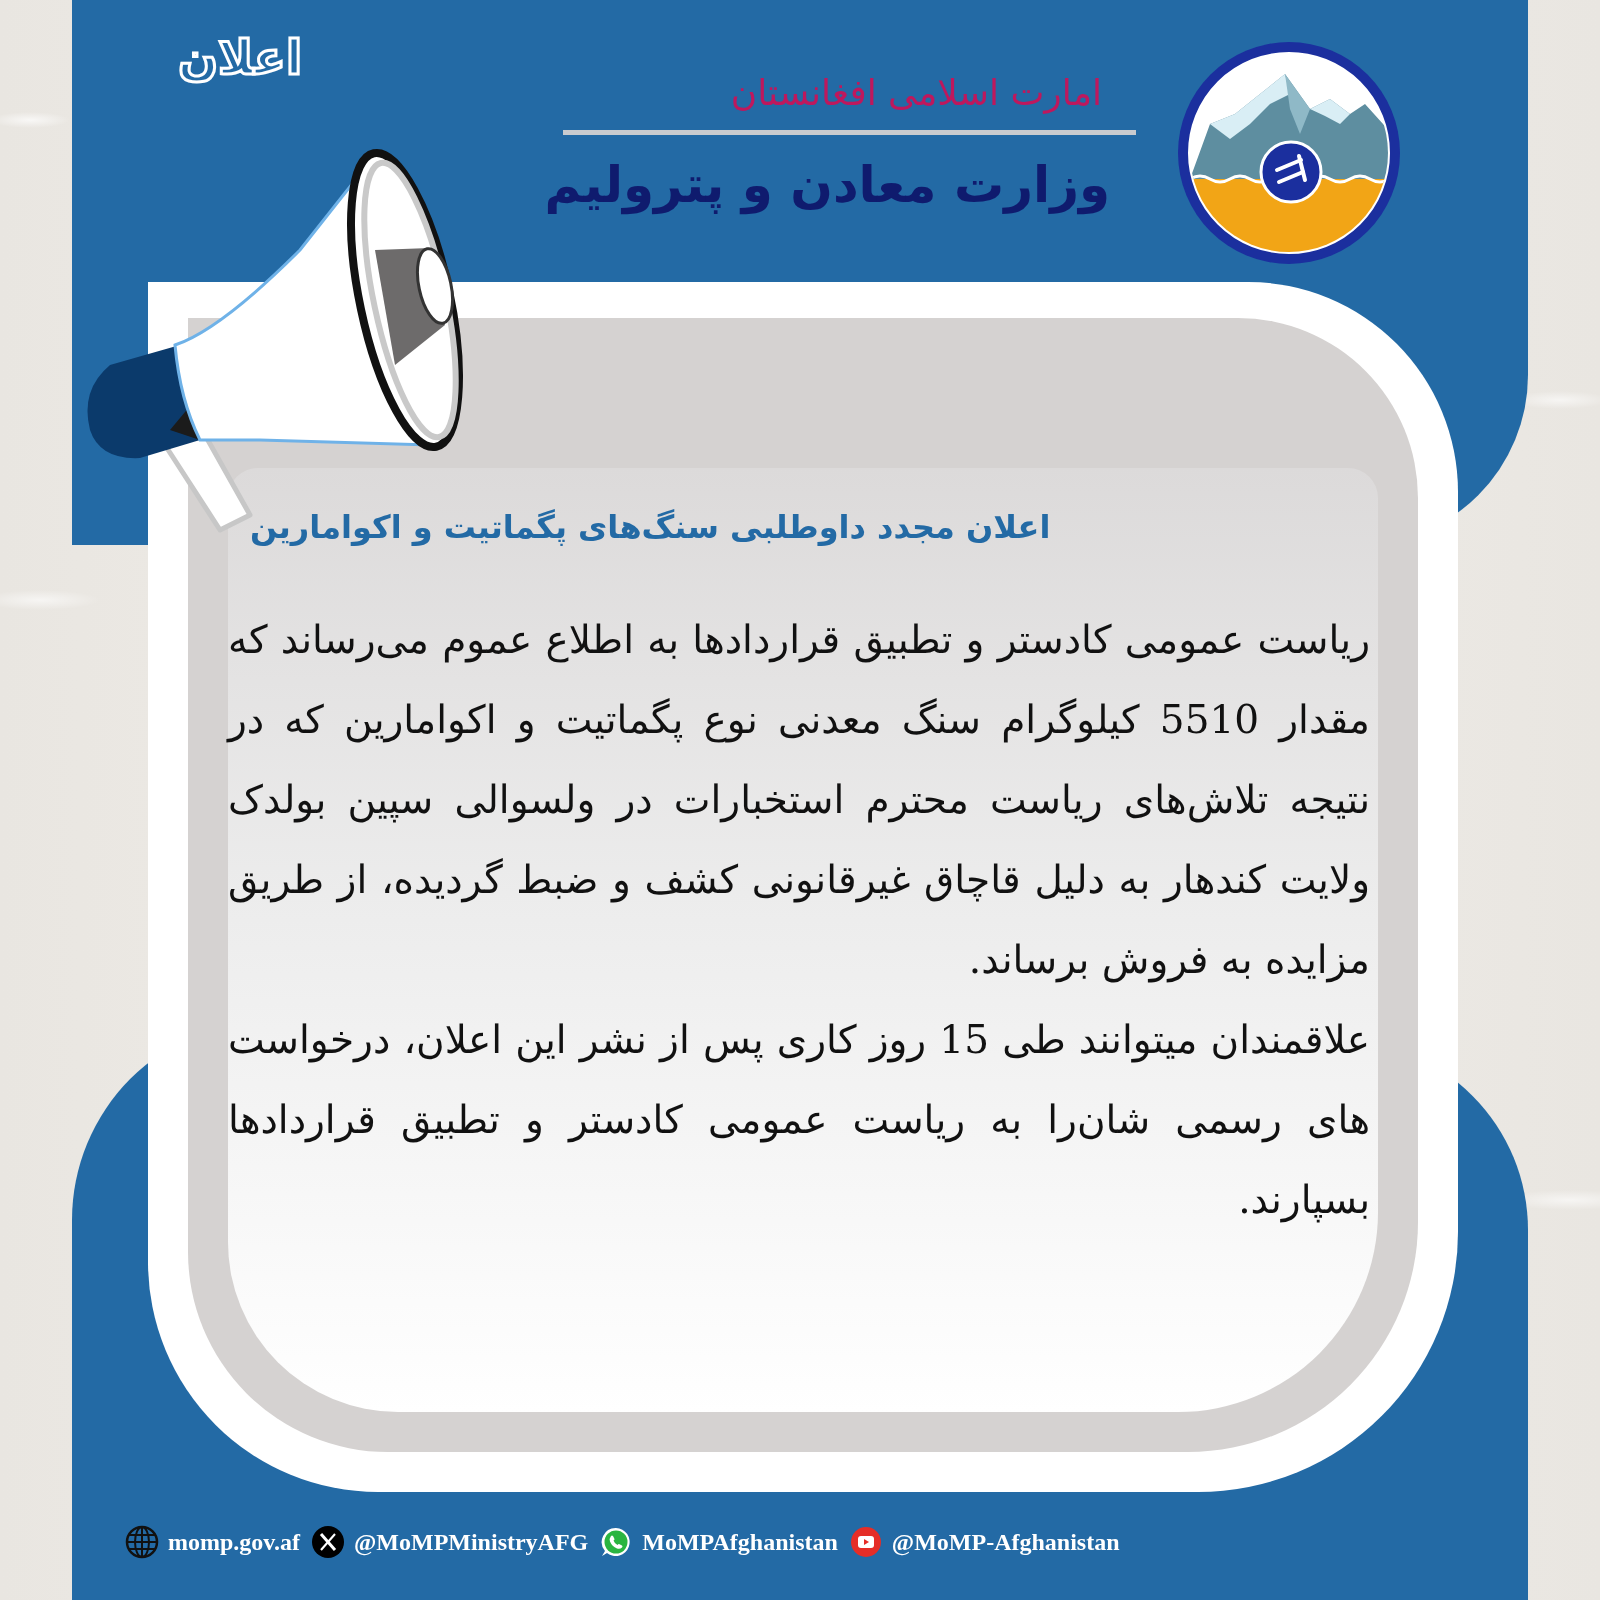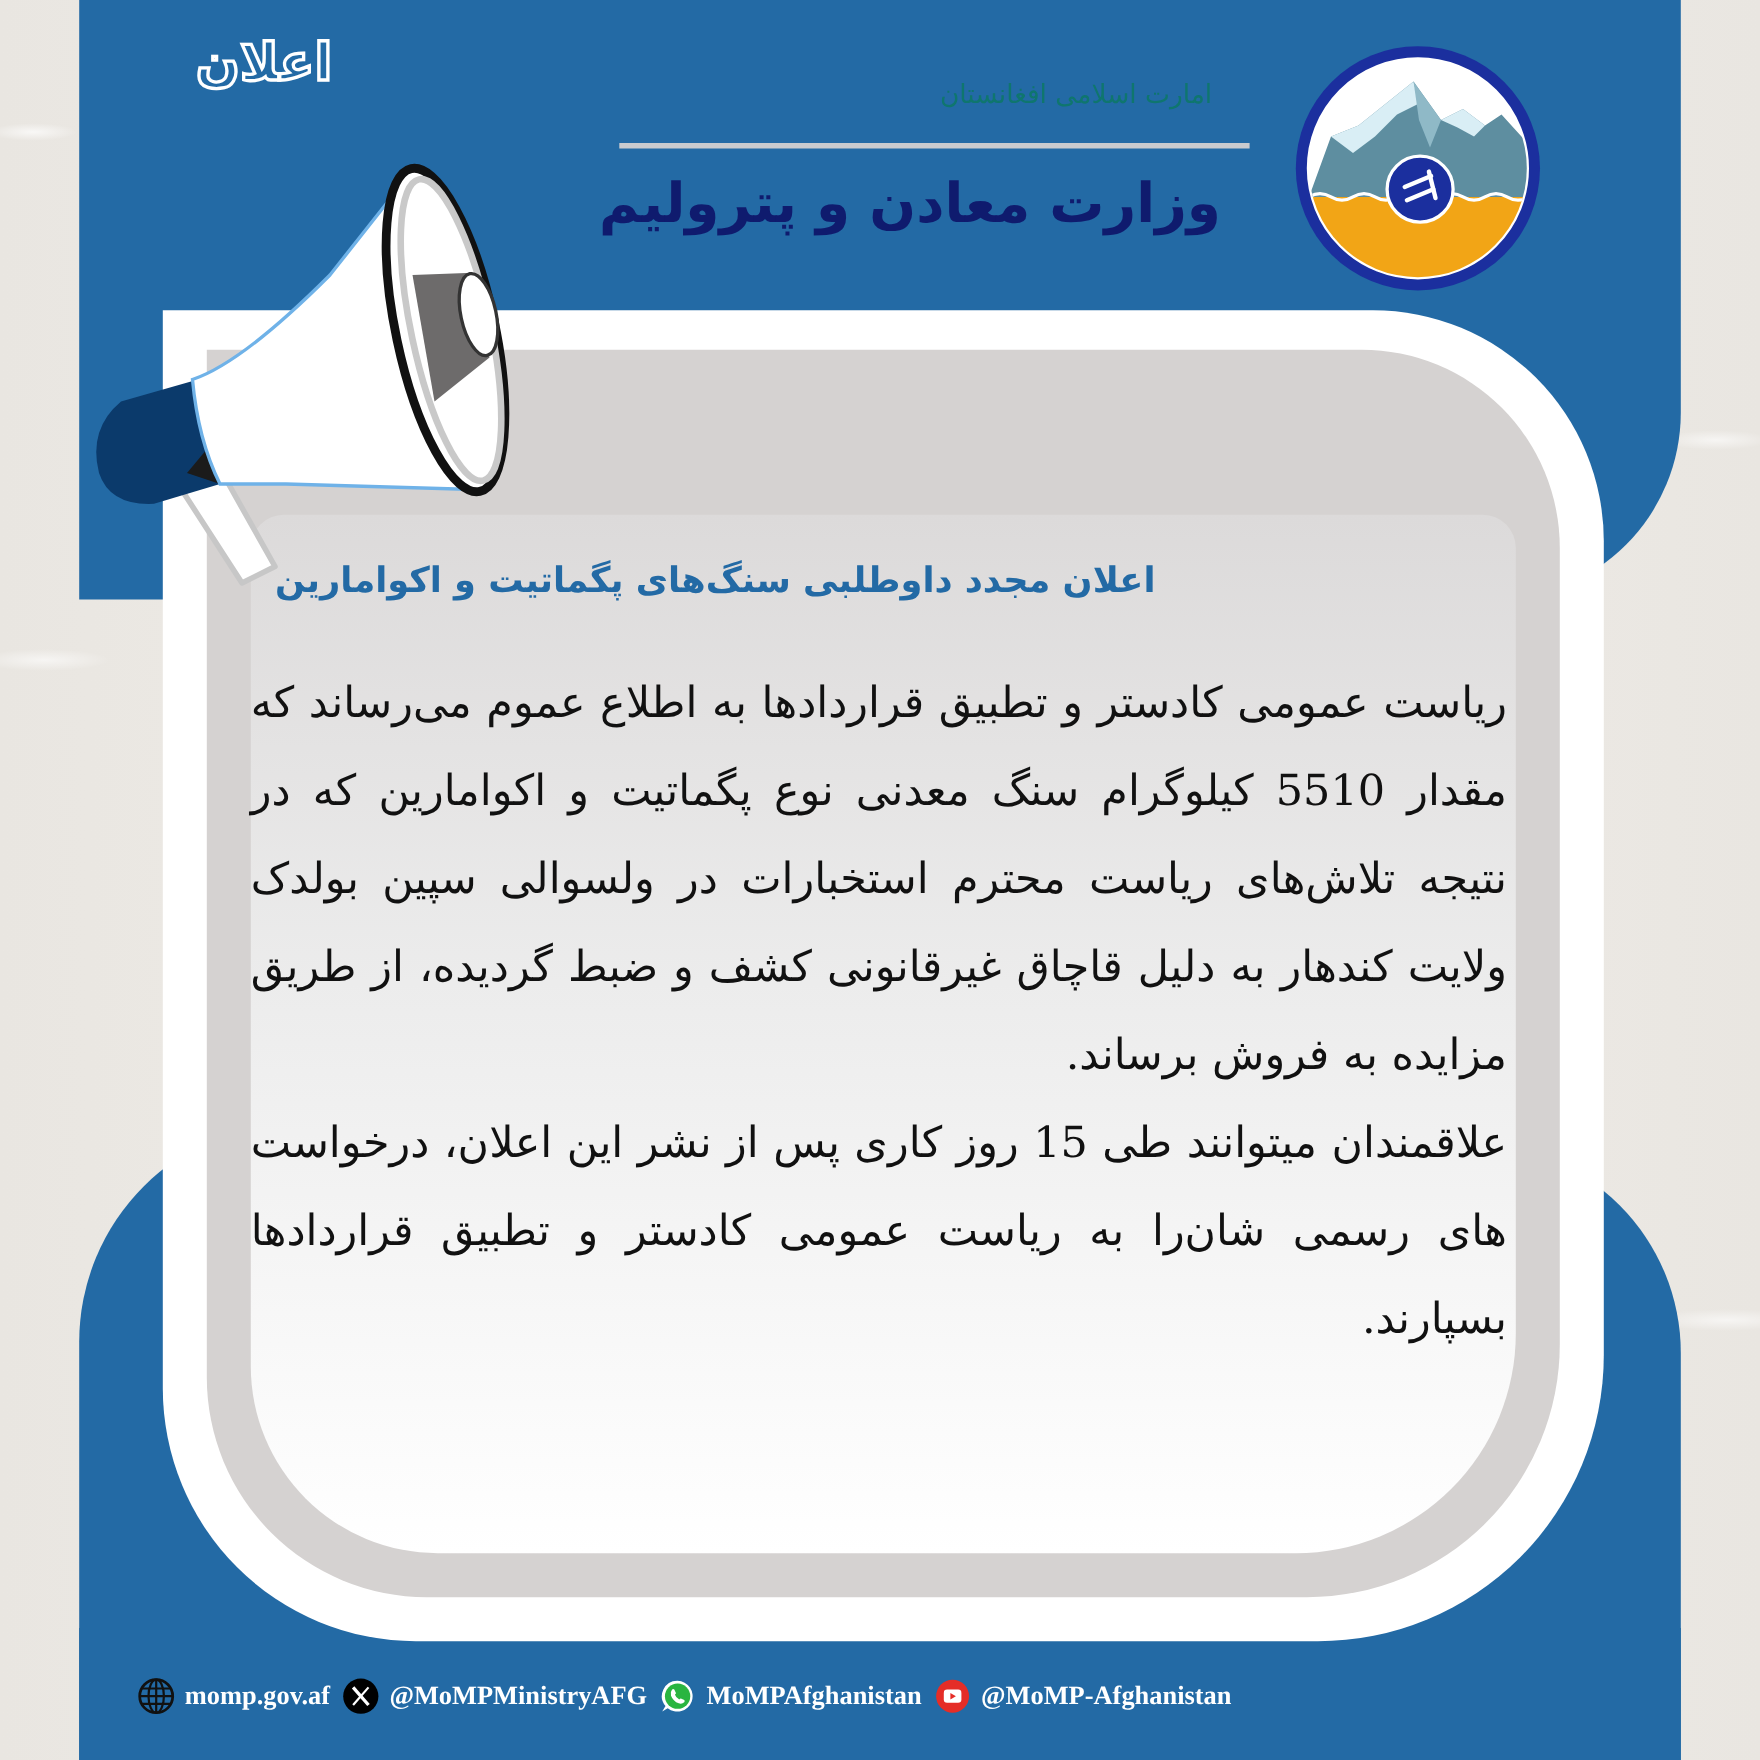--- a/index.html
+++ b/index.html
@@ -36,21 +36,21 @@
   }
   #panel-content {
     position: absolute; left: 40px; top: 150px; right: 40px; bottom: 40px;
     background: linear-gradient(180deg, #dcdada 0%, #ececec 45%, #ffffff 100%);
     border-radius: 30px 30px 200px 170px;
   }
 
   
   #gov-title {
     position: absolute; right: 498px; top: 72px; direction: rtl;
-    color: #0f766e; font-size: 24px; font-family: "DejaVu Sans", sans-serif;
+    color: #be185d; font-size: 36px; font-family: "DejaVu Sans", sans-serif;
   }
   #header-rule { position: absolute; left: 563px; top: 130px; width: 573px; height: 5px; background: #c9cbcf; }
   #ministry-title {
     position: absolute; right: 490px; top: 156px; direction: rtl;
     color: #0f1b6e; font-size: 50px; font-weight: bold; font-family: "DejaVu Sans", sans-serif;
   }
   #announce-word {
     position: absolute; left: 178px; top: 30px; direction: rtl;
     font-size: 47px; font-weight: bold; color: #236aa5;
     -webkit-text-stroke: 3px #ffffff; font-family: "DejaVu Sans", sans-serif;

